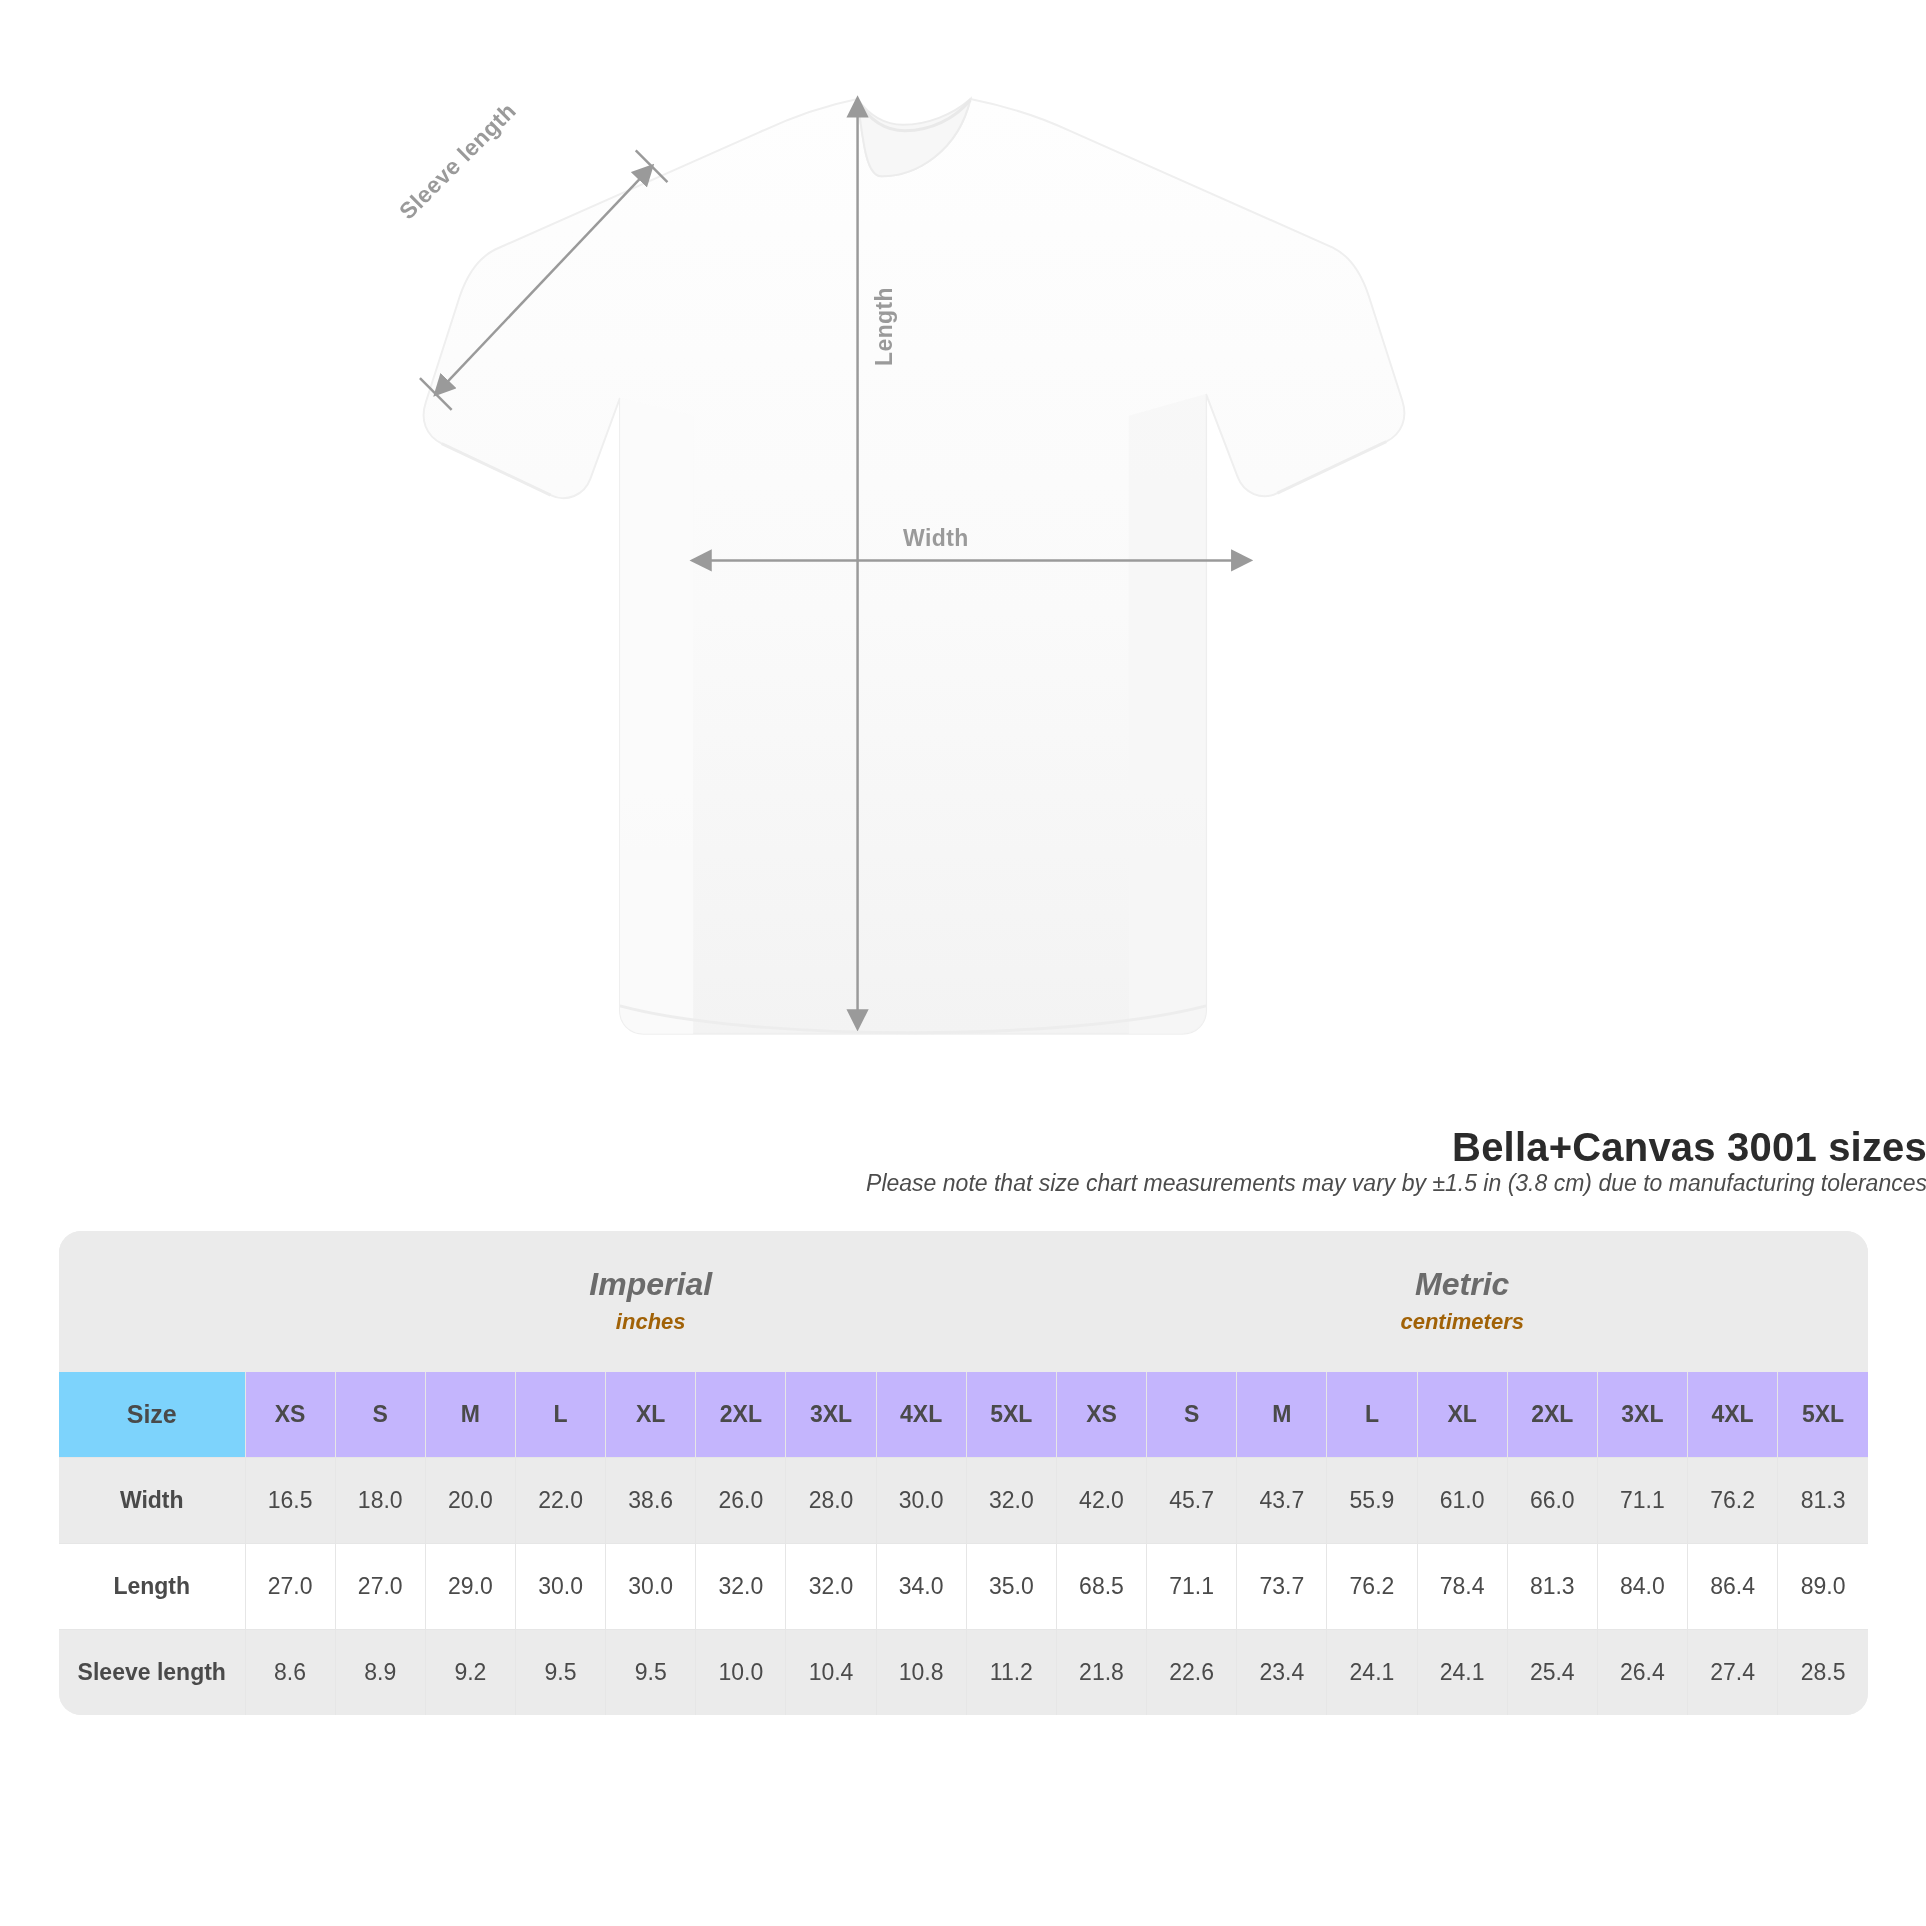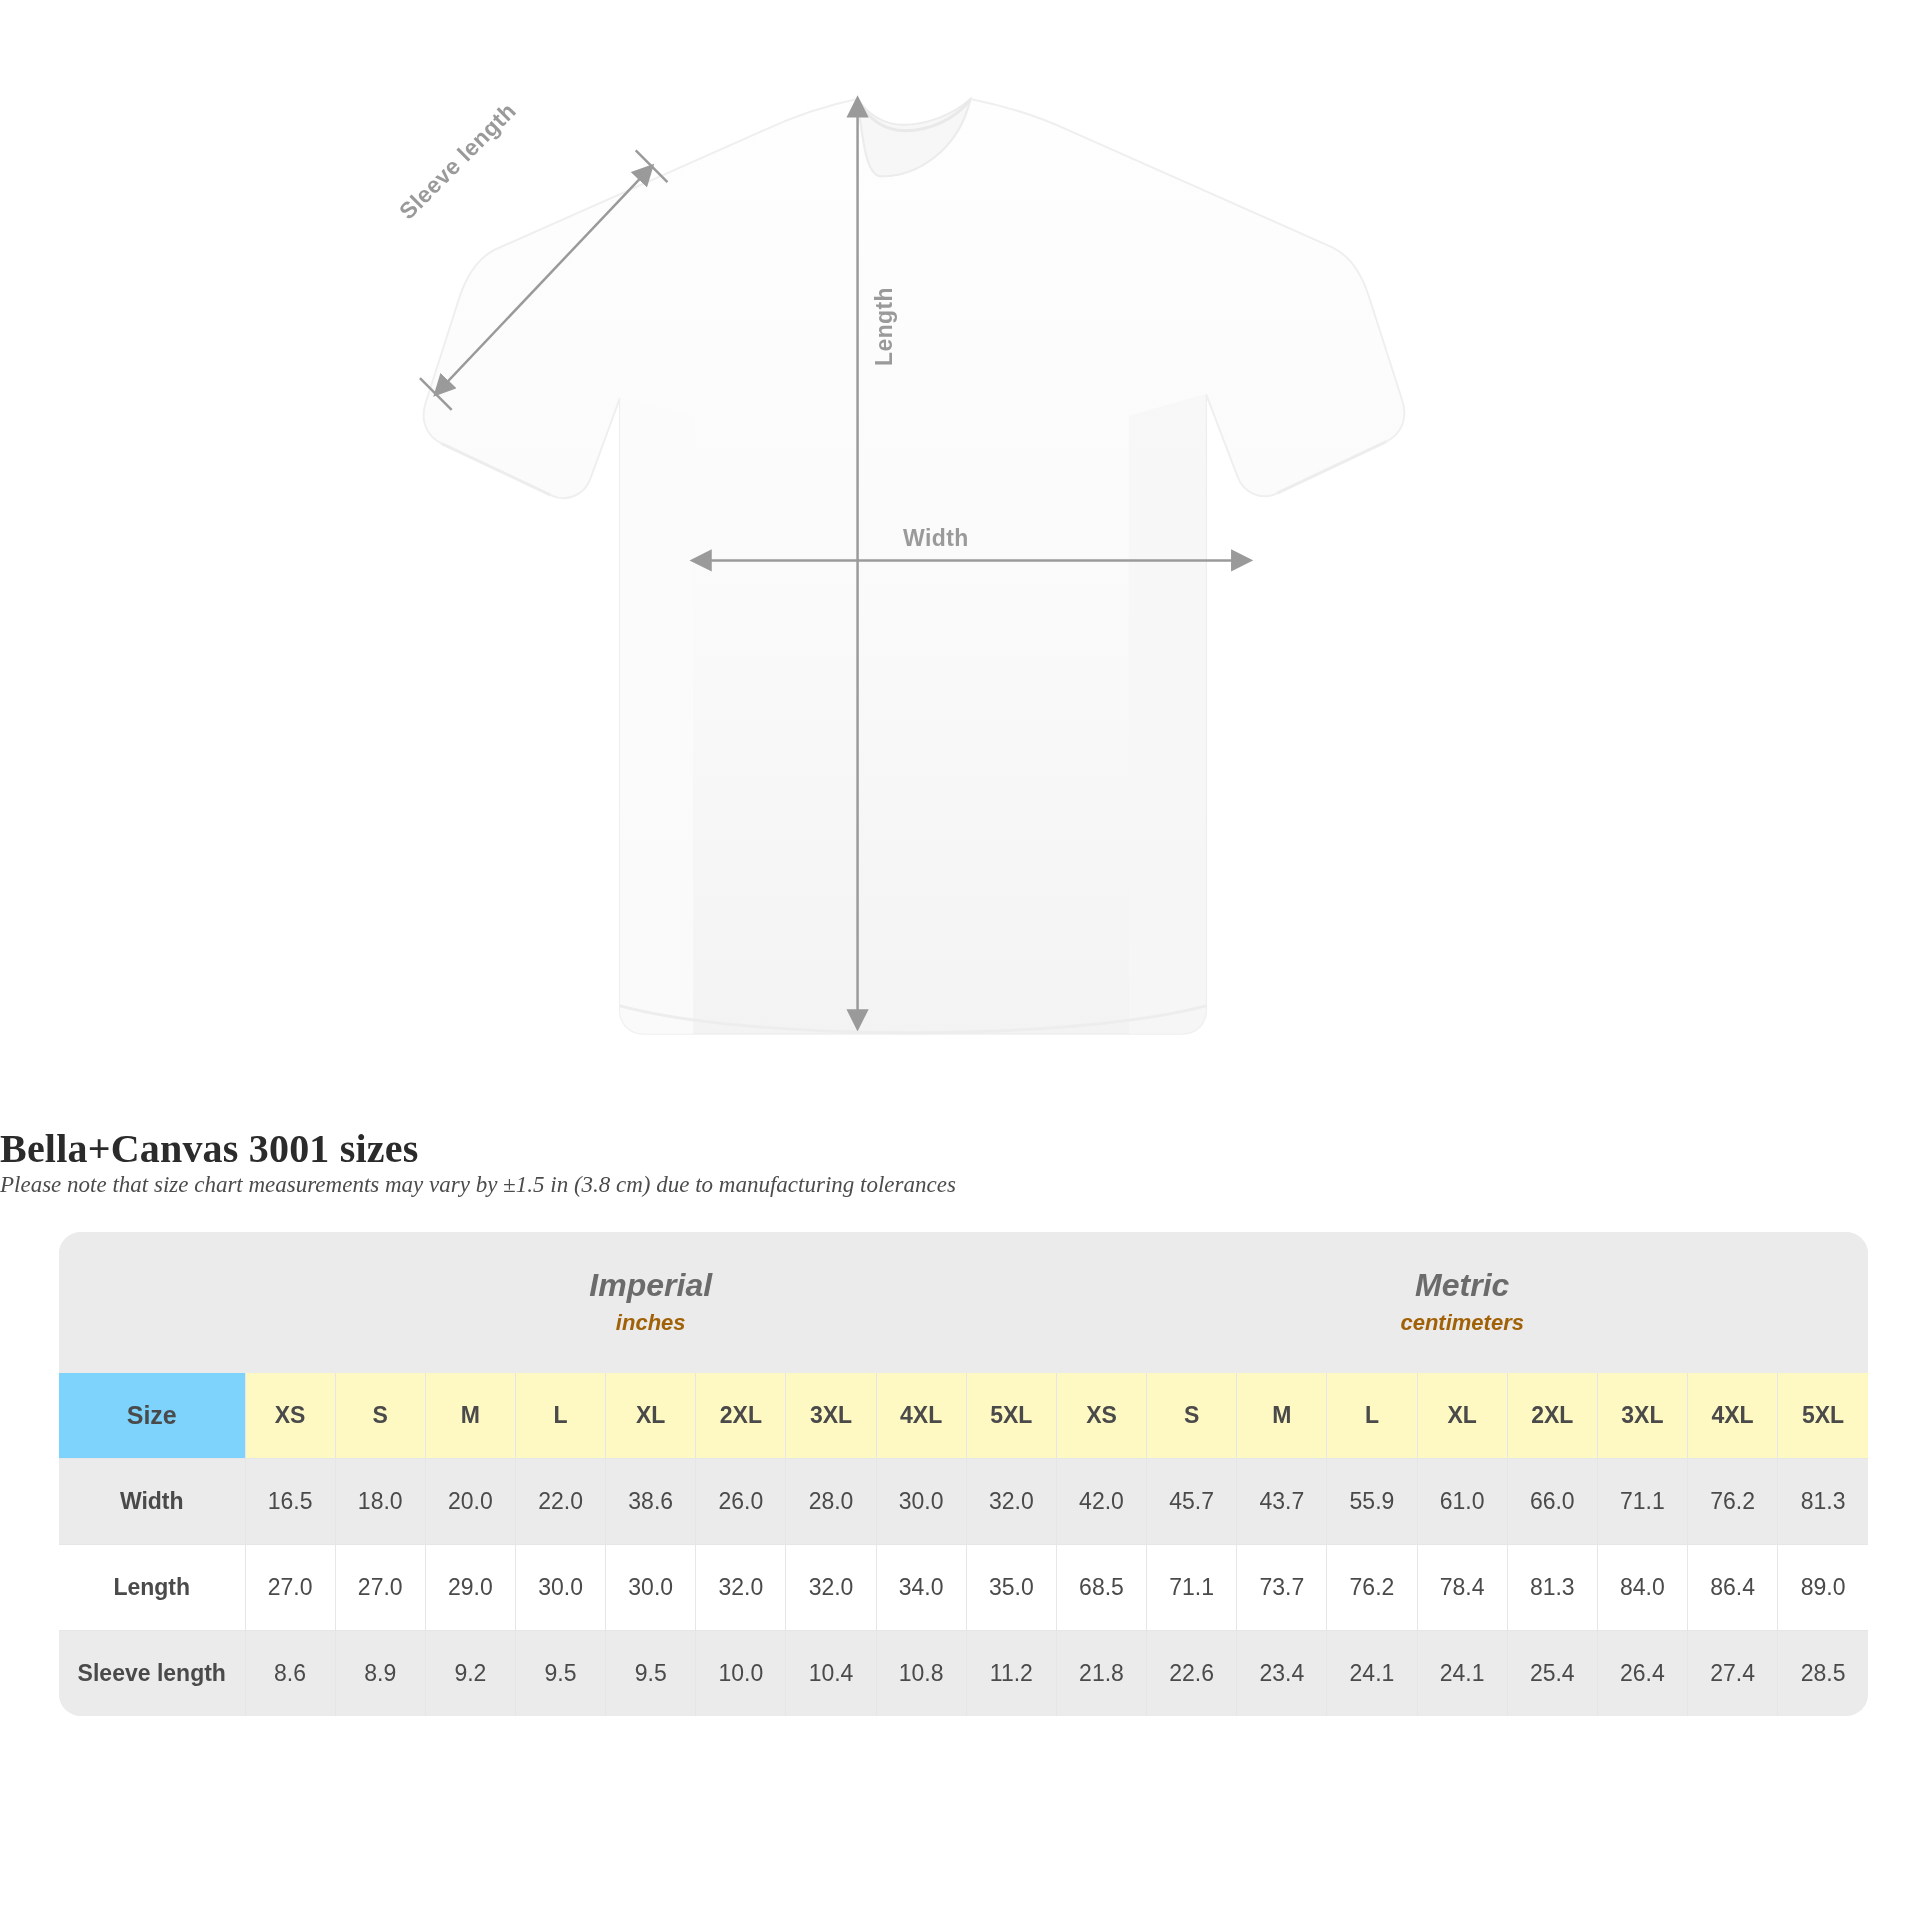--- a/index.html
+++ b/index.html
@@ -52,23 +52,22 @@
     transform: rotate(-90deg);
     transform-origin: left top;
   }
   .label-width {
     left: 903px;
     top: 525px;
   }
 
   
   .title-block {
-    text-align: left;
+    text-align: right;
     margin-top: 26px;
-    font-family: Liberation Serif, serif;
   }
   .chart-title {
     font-size: 40px;
     font-weight: bold;
     color: #2b2b2b;
     margin: 0;
     letter-spacing: 0.2px;
   }
   .chart-note {
     font-size: 23px;
@@ -109,21 +108,21 @@
     line-height: 1.25;
   }
   .unit-sub {
     font-size: 22px;
     font-style: italic;
     color: #a16207;
     line-height: 1.6;
   }
   .head-row th {
     height: 85px;
-    background: #fef9c3;
+    background: #c4b5fd;
     font-weight: bold;
     color: #555555;
     font-size: 24px;
     border-right: 1px solid #e6e6e6;
   }
   .head-row th:last-child { border-right: none; }
   .head-row th.rowlabel {
     background: #7dd3fc;
     font-size: 25px;
   }

